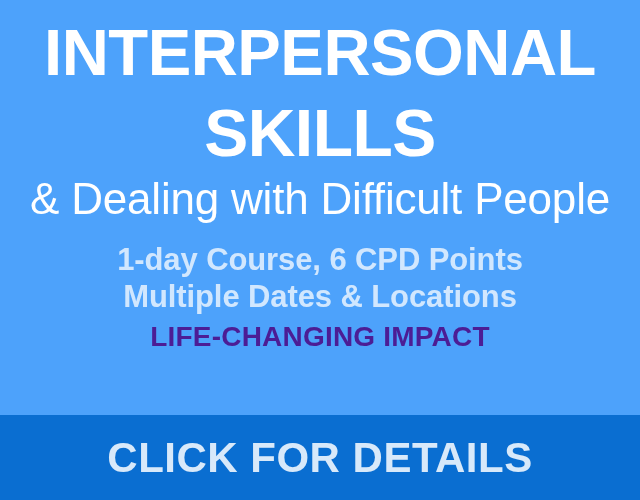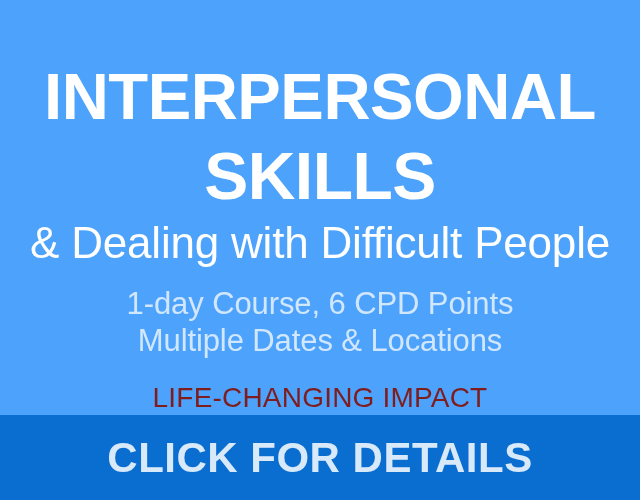--- a/index.html
+++ b/index.html
@@ -24,21 +24,20 @@
     cursor: pointer;
   }
   .ad-body {
     flex: 0 0 415px;
     height: 415px;
     display: flex;
     flex-direction: column;
     align-items: center;
     padding-top: 22px;
     box-sizing: border-box;
-    justify-content: flex-end;
   }
   .headline {
     width: 100%;
     text-align: center;
     color: #ffffff;
     font-weight: 700;
     font-size: 67px;
     line-height: 0.98;
     letter-spacing: -0.5px;
     text-transform: uppercase;
@@ -62,35 +61,35 @@
     line-height: 1.18;
     margin-top: 8px;
     padding: 0 4px;
     box-sizing: border-box;
     letter-spacing: -0.2px;
   }
   .detail-line {
     width: 100%;
     text-align: center;
     color: rgba(255,255,255,0.74);
-    font-weight: 400;
+    font-weight: 700;
     font-size: 31px;
     line-height: 1.2;
     letter-spacing: -0.1px;
   }
   .detail-line-1 { margin-top: 16px; }
   .detail-line-2 { margin-top: 0; }
   .impact-line {
     width: 100%;
     text-align: center;
-    color: #7f1d1d;
-    font-weight: 400;
+    color: #4c1d95;
+    font-weight: 700;
     font-size: 28px;
     line-height: 1.2;
-    margin-top: 22px;
+    margin-top: 4px;
     letter-spacing: 0.2px;
   }
   .cta-bar {
     flex: 1 1 auto;
     background: #0a6ed1;
     display: flex;
     align-items: center;
     justify-content: center;
   }
   .cta-label {

